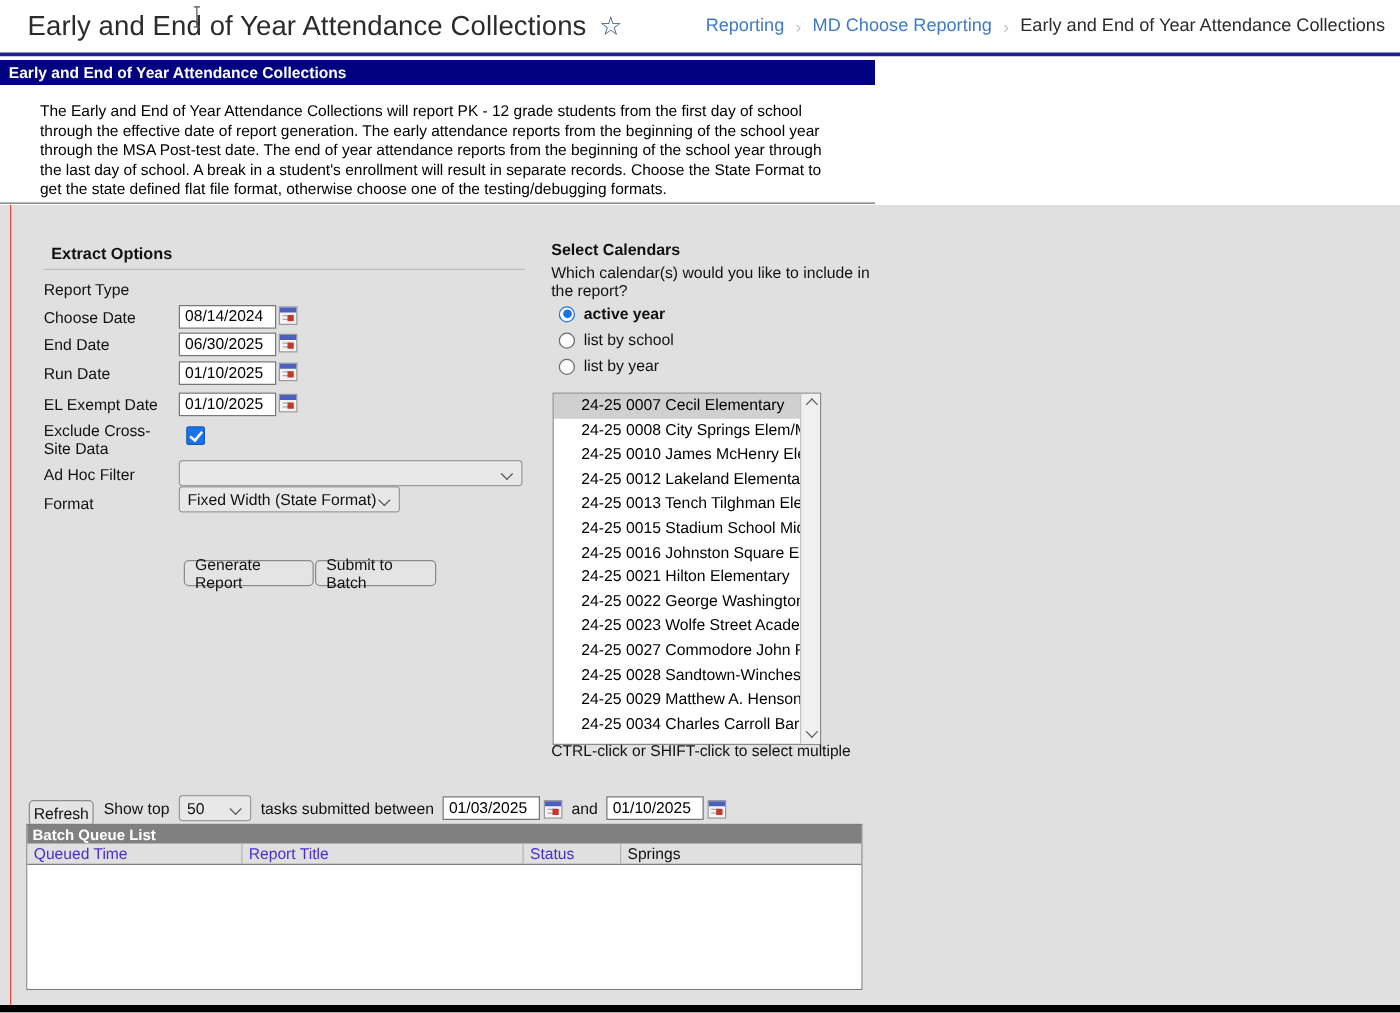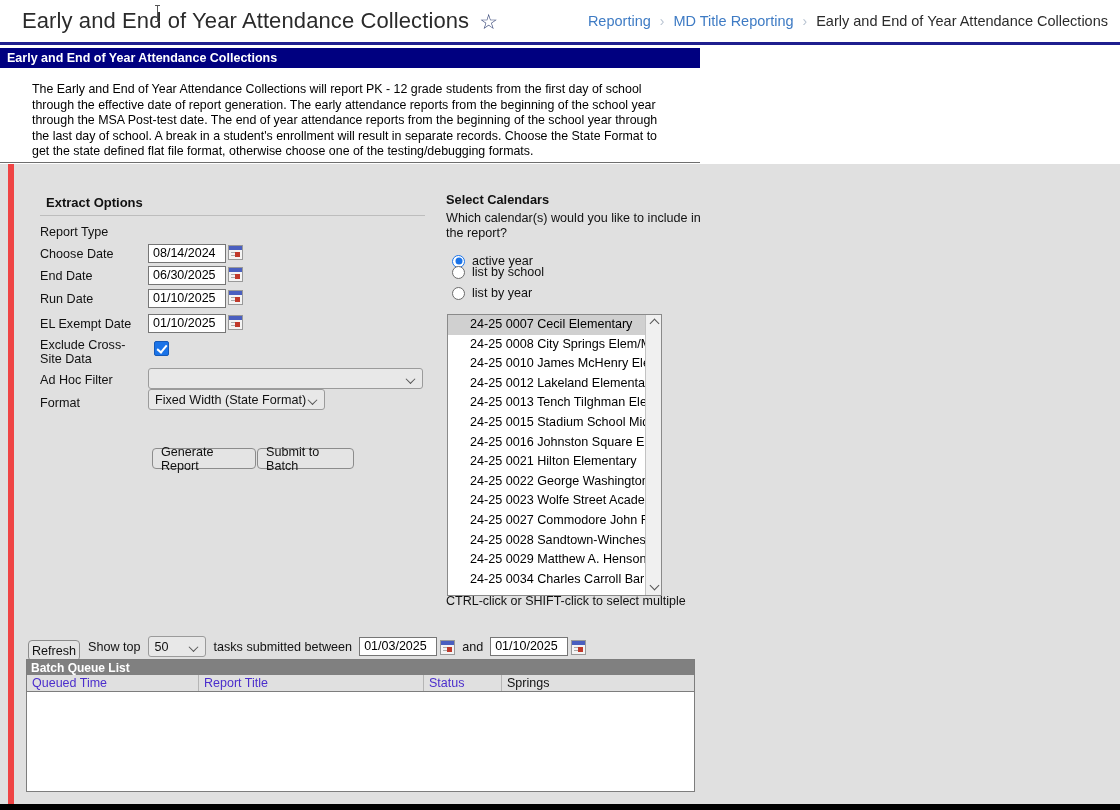--- a/index.html
+++ b/index.html
@@ -64,21 +64,21 @@
     font-size: 12.4px; color: #000; line-height: 15.5px; text-align: left;
   }
 
   
   .content-area {
     position: absolute; left: 0; top: 164px; width: 1120px; height: 646px;
     background: #e0e0e0;
   }
   .content-panel {
     position: absolute; left: 8px; top: 0px; width: 692px; height: 640px;
-    background: #e0e0e0; border-left: 6px solid #ef4444;
+    background: #e0e0e0; border-left: 1px solid #ef4444;
   }
 
   
   .extract-title {
     position: absolute; left: 32px; top: 31px;
     font-size: 13px; font-weight: bold; color: #111;
   }
   .extract-rule {
     position: absolute; left: 26px; top: 51px; width: 385px; height: 1px;
     background: #bdbdbd;
@@ -216,21 +216,21 @@
 <div id="app">
 
   <div class="topbar">
     <div class="page-title">Early and End of Year Attendance Collections</div>
     <div class="star-btn">☆</div>
     <div class="caret-artifact"></div>
 
     <div class="crumbs">
       <span class="crumb-link">Reporting</span>
       <span class="crumb-sep">›</span>
-      <span class="crumb-link">MD Title Reporting</span>
+      <span class="crumb-link">MD Choose Reporting</span>
       <span class="crumb-sep">›</span>
       <span class="crumb-current">Early and End of Year Attendance Collections</span>
     </div>
   </div>
 
   <div class="sect-header">Early and End of Year Attendance Collections</div>
 
   <div class="desc-panel">
     <div class="desc-text">The Early and End of Year Attendance Collections will report PK - 12 grade students from the first day of school through the effective date of report generation. The early attendance reports from the beginning of the school year through the MSA Post-test date. The end of year attendance reports from the beginning of the school year through the last day of school. A break in a student's enrollment will result in separate records. Choose the State Format to get the state defined flat file format, otherwise choose one of the testing/debugging formats.</div>
   </div>
@@ -294,21 +294,21 @@
         <span>Fixed Width (State Format)</span>
         <span class="chev"></span>
       </div>
 
       <div class="btn" style="left:138px; top:284px; width:104px;">Generate Report</div>
       <div class="btn" style="left:243px; top:284px; width:97px;">Submit to Batch</div>
 
       <div class="cal-title">Select Calendars</div>
       <div class="cal-q">Which calendar(s) would you like to include in the report?</div>
 
-      <div class="radio-row" style="left:438px; top:90px;">
+      <div class="radio-row" style="left:438px; top:80px;font-weight:bold;">
         <span class="radio on"></span>
         <span class="radio-lbl">active year</span>
       </div>
       <div class="radio-row" style="left:438px; top:101px;">
         <span class="radio"></span>
         <span class="radio-lbl">list by school</span>
       </div>
       <div class="radio-row" style="left:438px; top:122px;">
         <span class="radio"></span>
         <span class="radio-lbl">list by year</span>

